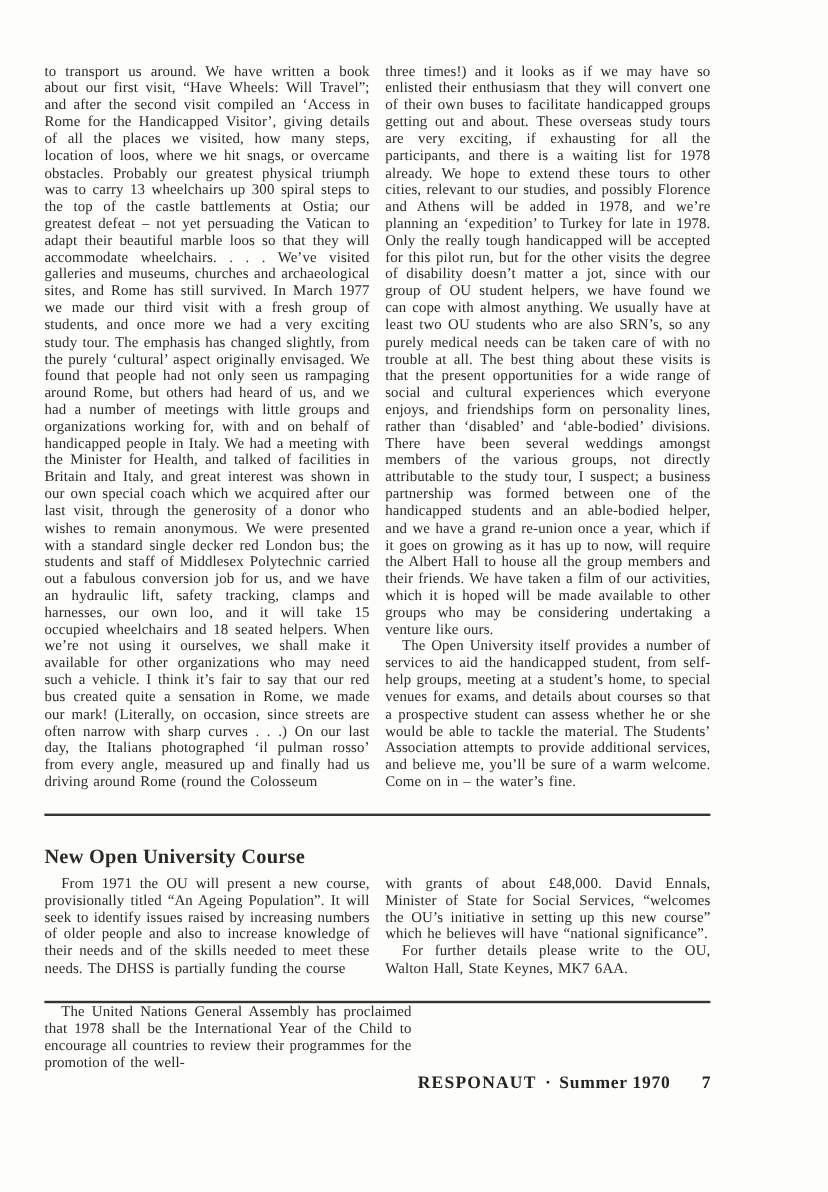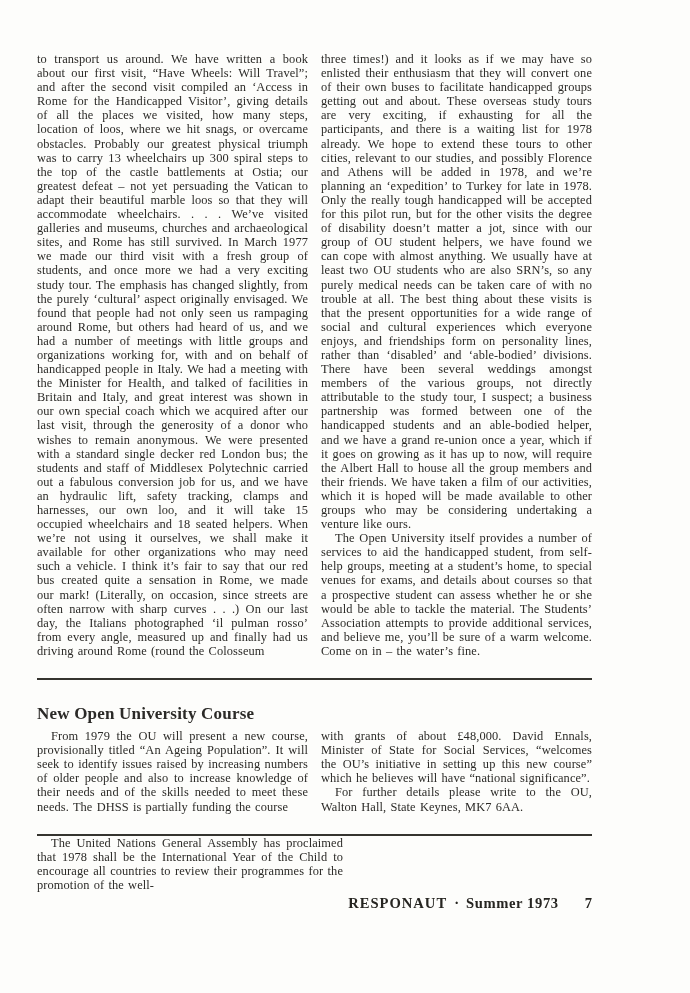--- a/index.html
+++ b/index.html
@@ -78,36 +78,36 @@
       </div>
     </div>
   </section>
 
   <hr class="rule">
 
   <section class="ruled-section">
     <h2 class="sec-heading">New Open University Course</h2>
     <div class="cols">
       <div class="col">
-        <p class="indent">From 1979 the OU will present a new course, provisionally titled “An Ageing Population”. It will seek to identify issues raised by increasing numbers of older people and also to increase knowledge of their needs and of the skills needed to meet these needs. The DHSS is partially funding the course</p>
+        <p class="indent">From 1971 the OU will present a new course, provisionally titled “An Ageing Population”. It will seek to identify issues raised by increasing numbers of older people and also to increase knowledge of their needs and of the skills needed to meet these needs. The DHSS is partially funding the course</p>
       </div>
       <div class="col">
         <p>with grants of about £48,000. David Ennals, Minister of State for Social Services, “welcomes the OU’s initiative in setting up this new course” which he believes will have “national significance”.</p>
         <p class="indent">For further details please write to the OU, Walton Hall, State Keynes, MK7 6AA.</p>
       </div>
     </div>
   </section>
 
   <hr class="rule">
 
   <section class="ruled-section">
     <div class="cols">
       <div class="col">
         <p class="indent">The United Nations General Assembly has proclaimed that 1978 shall be the International Year of the Child to encourage all countries to review their programmes for the promotion of the well-</p>
       </div>
     </div>
   </section>
 
   <footer class="footer">
-    <span class="journal">RESPONAUT</span><span class="sep">·</span><span class="issue">Summer 1973</span><span class="pagenum">7</span>
+    <span class="journal">RESPONAUT</span><span class="sep">·</span><span class="issue">Summer 1970</span><span class="pagenum">7</span>
   </footer>
 
 </div>
 
 </body></html>

